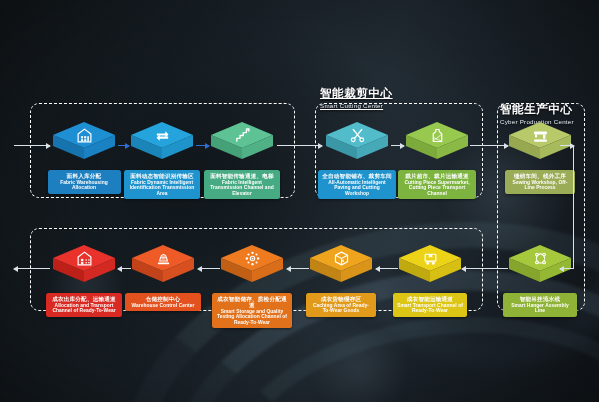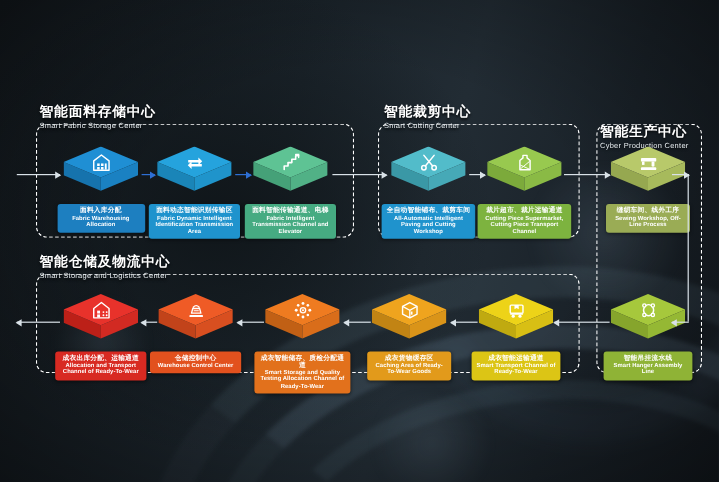--- a/index.html
+++ b/index.html
@@ -123,39 +123,31 @@
   <div class="bg-arc arc2"></div>
   <div class="bg-arc arc3"></div>
   <div class="glow g1"></div>
   <div class="glow g2"></div>
   <div class="glow g3"></div>
   <div class="vig"></div>
 </div>
 
 <div id="stage">
     <div class="group" style="left: 30px; top: 103px; width: 265px; height: 95px;"></div>
-    <div class="grp-title" style="left: 33px; top: 86px;">
-      <div class="cn">智能面料存储中心</div>
-      <div class="en">Smart Fabric Storage Center</div>
-    </div>
     <div class="group" style="left: 315px; top: 103px; width: 168px; height: 95px;"></div>
-    <div class="grp-title" style="left: 320px; top: 86px;">
+    <div class="grp-title" style="left: 320px; top: 86px; text-decoration: underline;">
       <div class="cn">智能裁剪中心</div>
       <div class="en">Smart Cutting Center</div>
     </div>
     <div class="group" style="left: 497px; top: 103px; width: 88px; height: 208px;"></div>
     <div class="grp-title" style="left: 500px; top: 86px; margin-top: 16px;">
       <div class="cn">智能生产中心</div>
       <div class="en">Cyber Production Center</div>
     </div>
     <div class="group" style="left: 30px; top: 228px; width: 453px; height: 83px;"></div>
-    <div class="grp-title" style="left: 33px; top: 211px;">
-      <div class="cn">智能仓储及物流中心</div>
-      <div class="en">Smart Storage and Logistics Center</div>
-    </div>
     <div class="node" style="left: 53px; top: 122px; width: 62px; height: 46px;">
       <svg width="62" height="46" class="cube">
         <polygon points="0,13 31,26 31,37 0,24" fill="#1673ad"></polygon>
         <polygon points="62,13 31,26 31,37 62,24" fill="#1a81c2"></polygon>
         <polygon points="31,0 62,13 31,26 0,13" fill="#1f8fd4"></polygon>
       </svg>
       <div class="icon-wrap" style="width: 62px; height: 26px;">
         <svg viewBox="0 0 24 24" width="17" height="17">
           <path d="M3 10 L12 3 L21 10 L21 21 L3 21 Z" fill="none" stroke="#fff" stroke-width="1.7" stroke-linejoin="round"></path>
           <rect x="7" y="13" width="3" height="3" fill="#fff"></rect>

